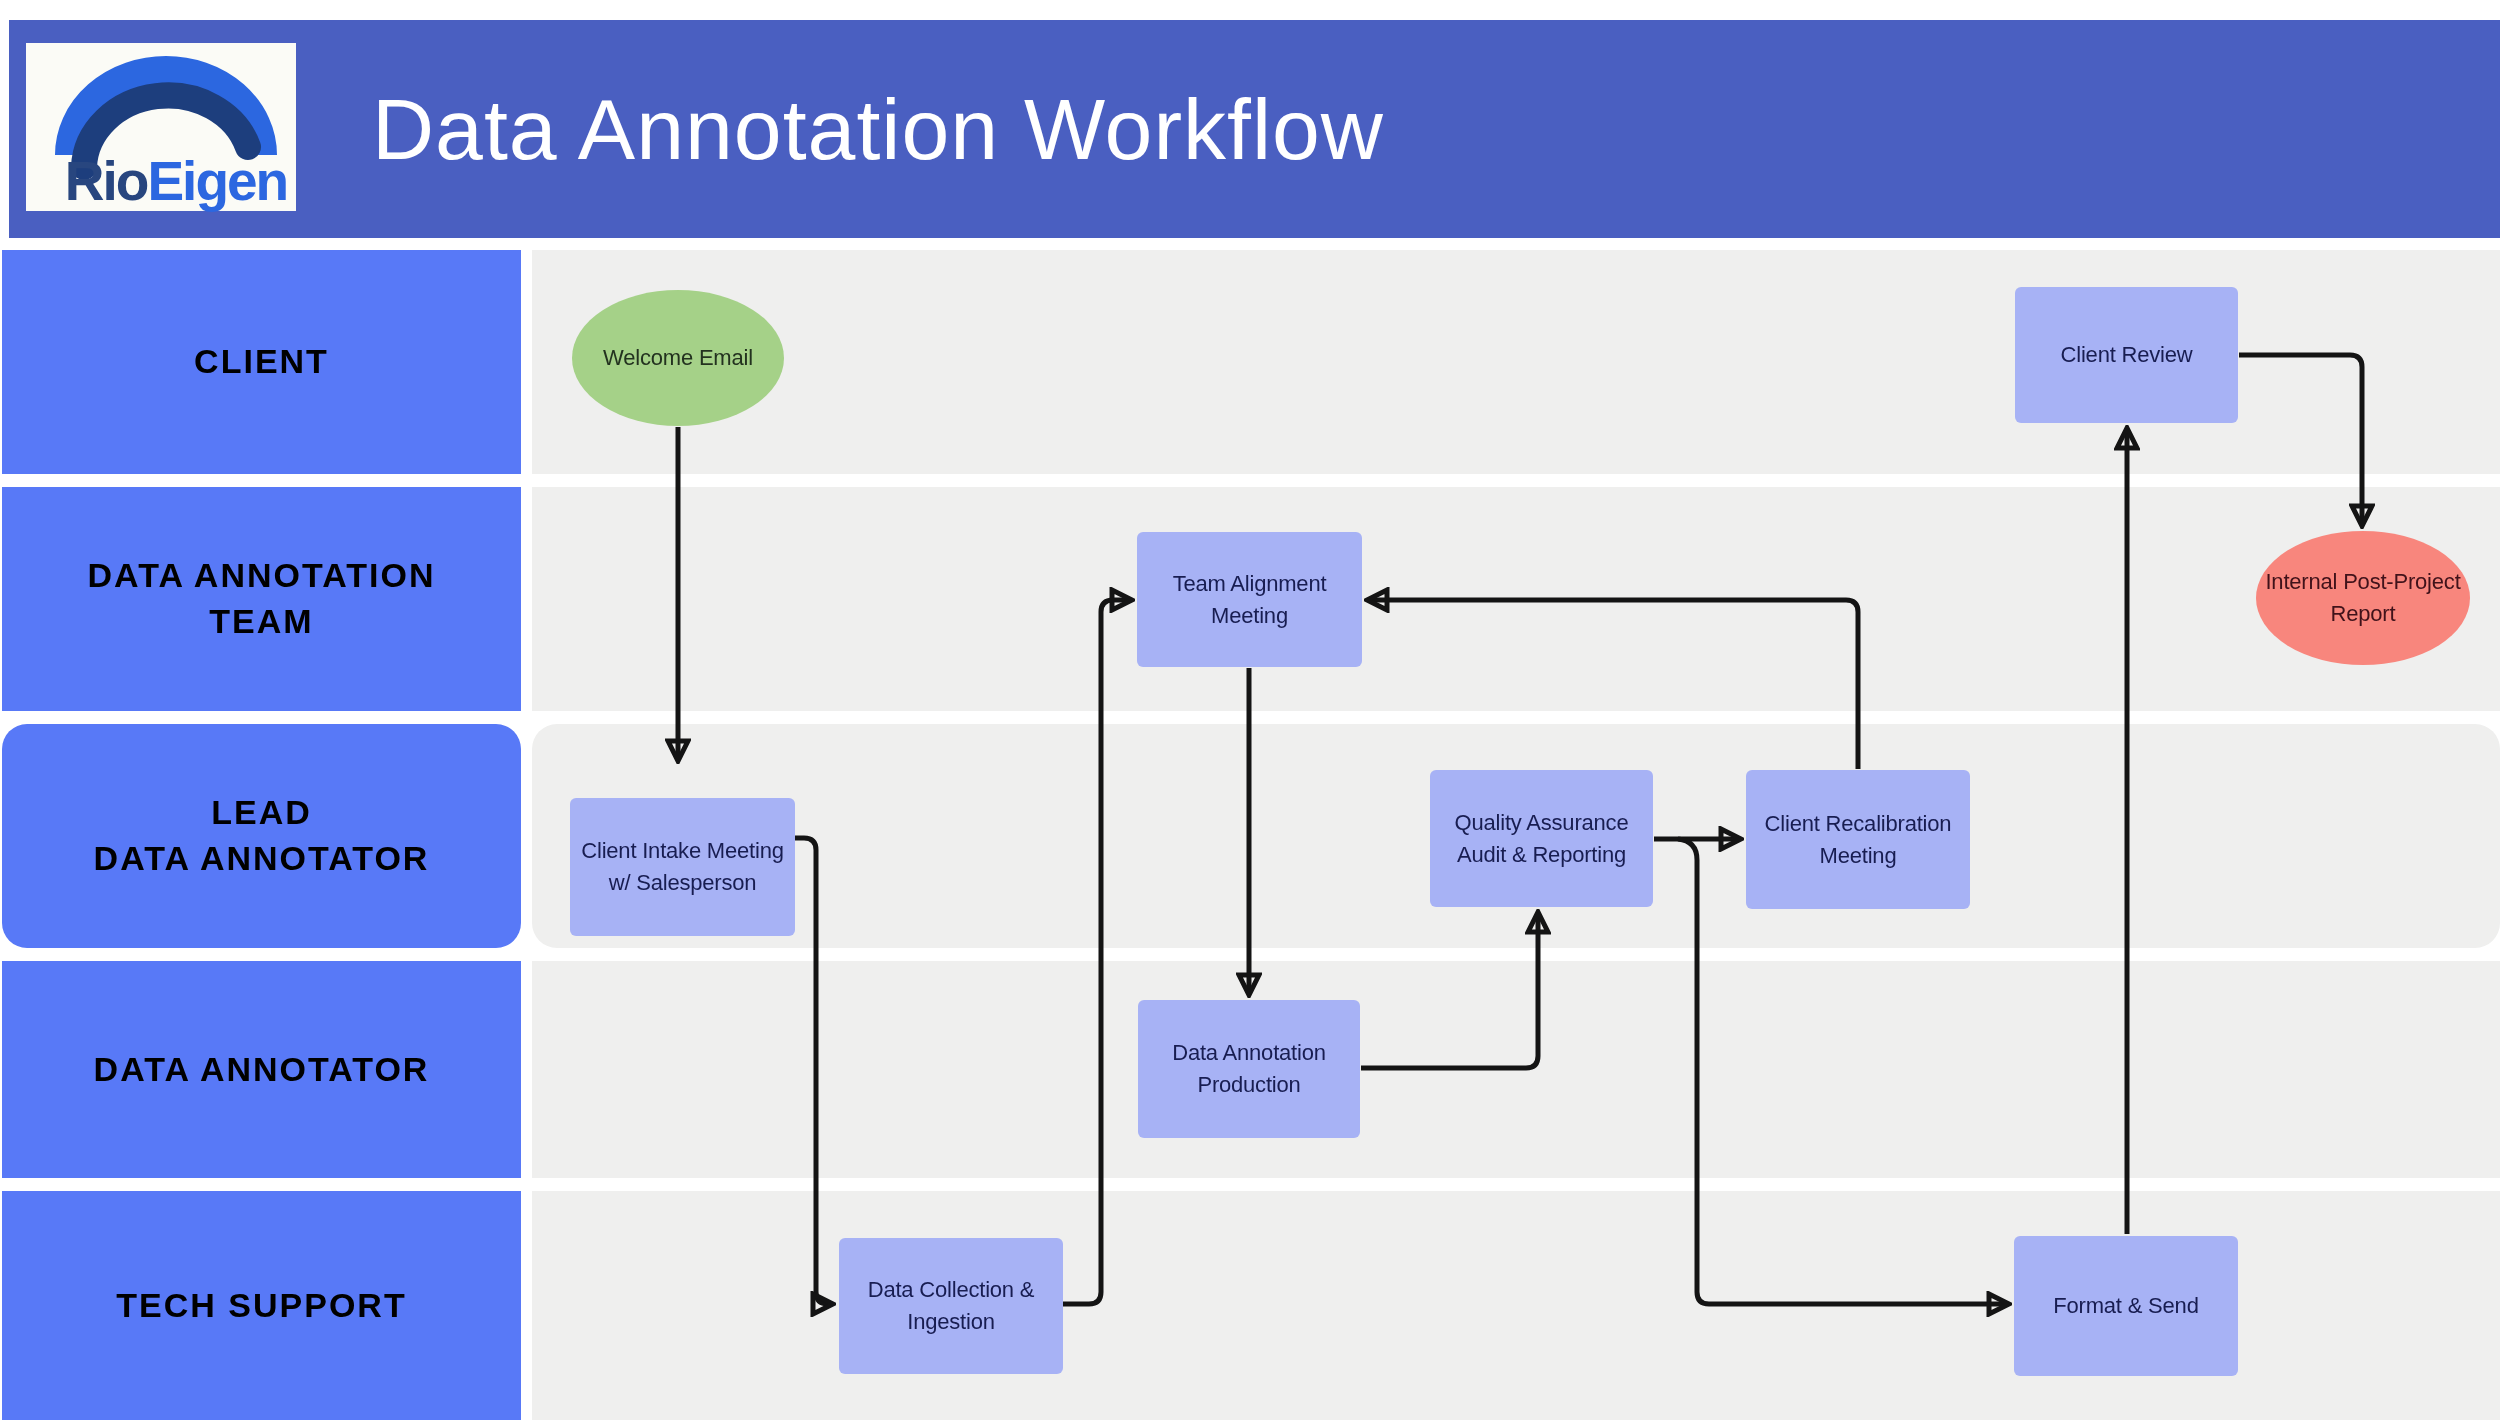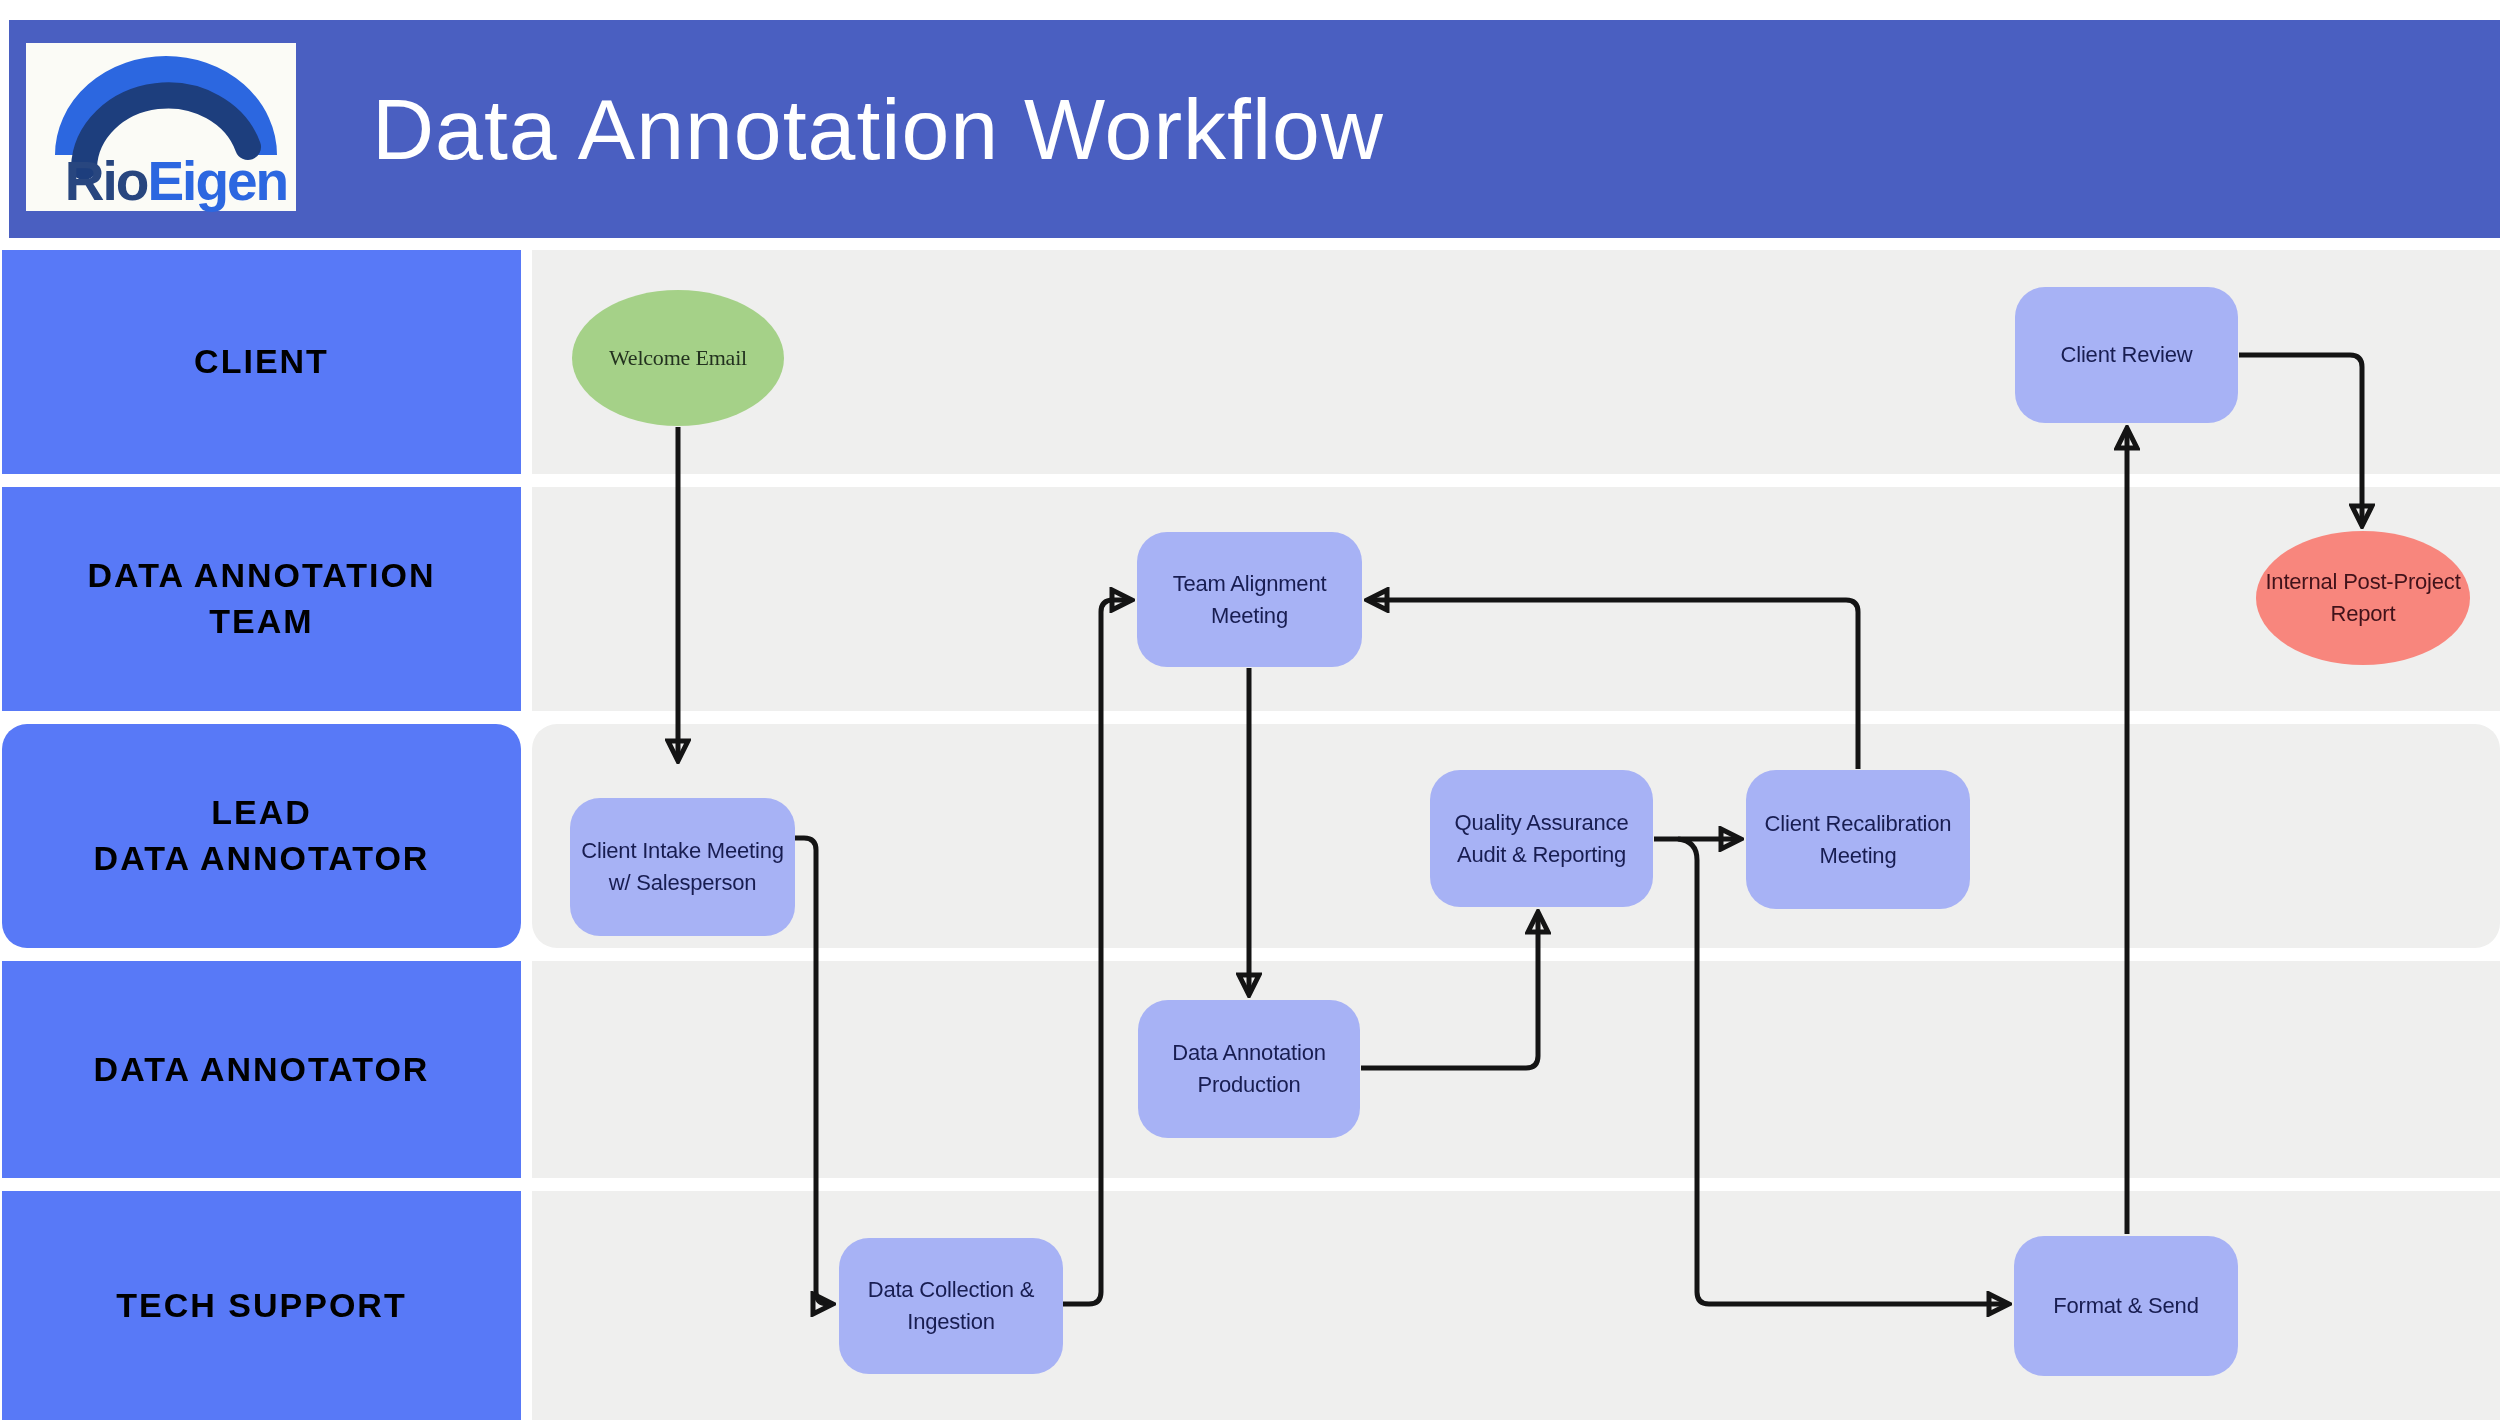--- a/index.html
+++ b/index.html
@@ -53,25 +53,25 @@
   .r5{top:1191px;height:229px;}
   
   svg.edges{position:absolute;left:0;top:0;}
   svg.edges path{fill:none;stroke:var(--connector,#141414);stroke-width:5px;}
   
   .node{
     position:absolute;display:flex;flex-direction:column;align-items:center;justify-content:center;
     text-align:center;font-size:22px;line-height:1.45;letter-spacing:-0.2px;
   }
   .node .line{display:block;white-space:nowrap;}
-  .proc{background:var(--process_fill,#a7b2f5);border-radius:30px;color:var(--node_text,#181d51);justify-content:center;}
+  .proc{background:var(--process_fill,#a7b2f5);border-radius:6px;color:var(--node_text,#181d51);justify-content:center;}
   .ellipse{border-radius:50%;}
   .start{background:var(--start_fill,#a5d188);color:var(--start_text,#23321f);}
   .end{background:var(--end_fill,#f8867d);color:var(--end_text,#40121a);}
-  .n-welcome{left:572px;top:290px;width:212px;height:136px;font-family:Liberation Serif, serif;}
+  .n-welcome{left:572px;top:290px;width:212px;height:136px;}
   .n-review{left:2015px;top:287px;width:223px;height:136px;}
   .n-align{left:1137px;top:532px;width:225px;height:135px;}
   .n-report{left:2256px;top:531px;width:214px;height:134px;}
   .n-intake{left:570px;top:798px;width:225px;height:138px;}
   .n-qa{left:1430px;top:770px;width:223px;height:137px;}
   .n-recal{left:1746px;top:770px;width:224px;height:139px;}
   .n-prod{left:1138px;top:1000px;width:222px;height:138px;}
   .n-collect{left:839px;top:1238px;width:224px;height:136px;}
   .n-format{left:2014px;top:1236px;width:224px;height:140px;}
 </style>

